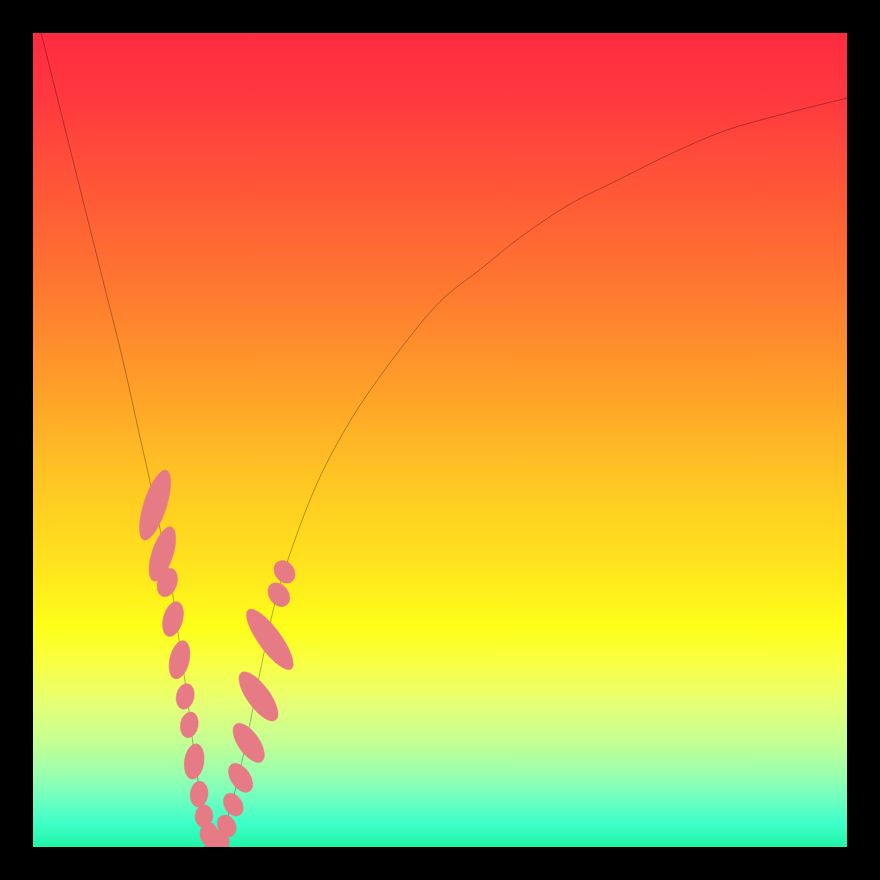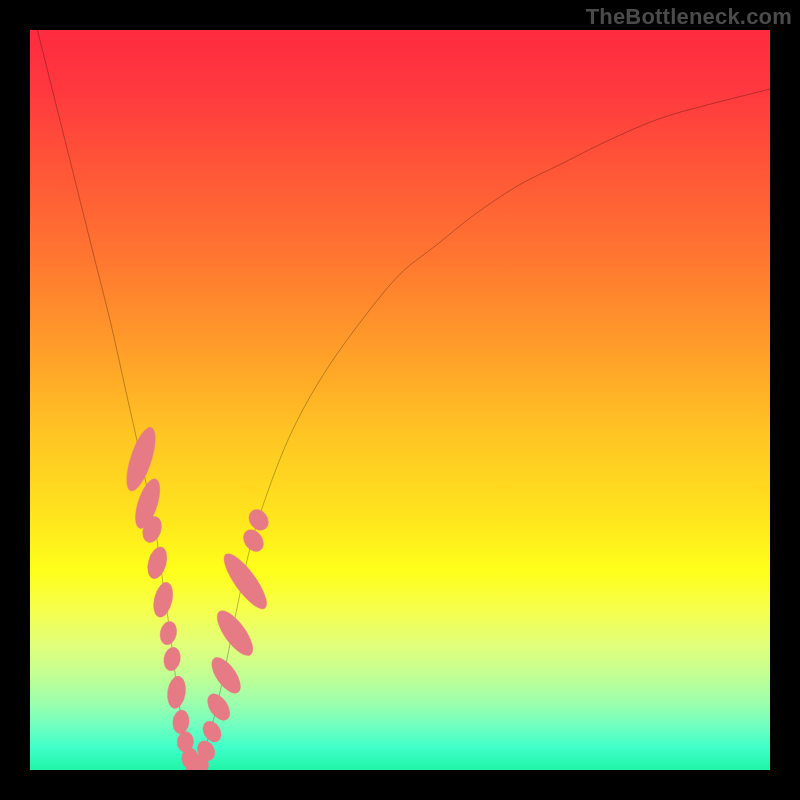--- a/index.html
+++ b/index.html
@@ -91,14 +91,13 @@
           <ellipse cx="24.6" cy="94.8" rx="1.1" ry="1.5" fill="#e77b85" stroke="#e77b85" stroke-width="0.05" transform="rotate(-32 24.6 94.8)"></ellipse>
           <ellipse cx="25.5" cy="91.5" rx="1.2" ry="2" fill="#e77b85" stroke="#e77b85" stroke-width="0.05" transform="rotate(-34 25.5 91.5)"></ellipse>
           <ellipse cx="26.5" cy="87.2" rx="1.3" ry="2.8" fill="#e77b85" stroke="#e77b85" stroke-width="0.05" transform="rotate(-35 26.5 87.2)"></ellipse>
           <ellipse cx="27.699999999999996" cy="81.5" rx="1.4" ry="3.6" fill="#e77b85" stroke="#e77b85" stroke-width="0.05" transform="rotate(-36 27.699999999999996 81.5)"></ellipse>
           <ellipse cx="29.100000000000005" cy="74.5" rx="1.4" ry="4.5" fill="#e77b85" stroke="#e77b85" stroke-width="0.05" transform="rotate(-36 29.100000000000005 74.5)"></ellipse>
           <ellipse cx="30.2" cy="69" rx="1.2" ry="1.6" fill="#e77b85" stroke="#e77b85" stroke-width="0.05" transform="rotate(-36 30.2 69)"></ellipse>
           <ellipse cx="30.9" cy="66.2" rx="1.2" ry="1.5" fill="#e77b85" stroke="#e77b85" stroke-width="0.05" transform="rotate(-36 30.9 66.2)"></ellipse>
         </g>
     </svg>
   </div>
-  <div class="watermark">TheBottleneck.com</div>
 </div>
 
 </body></html>

